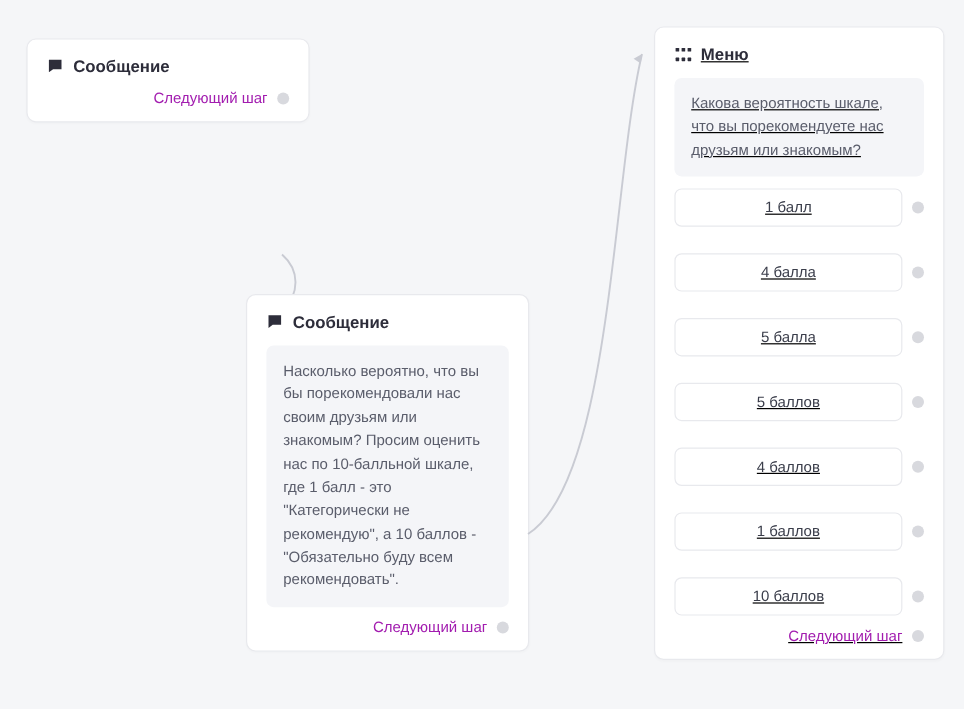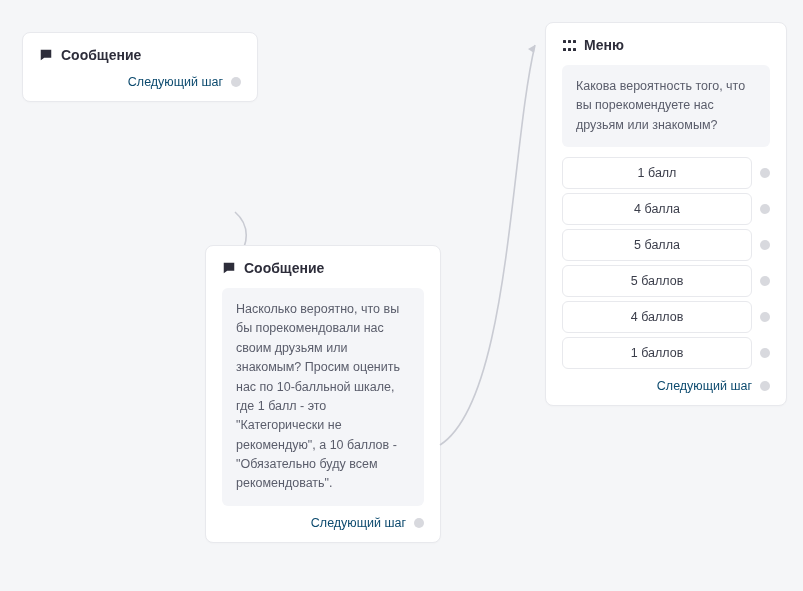--- a/index.html
+++ b/index.html
@@ -59,30 +59,30 @@
   line-height: 1.55;
   color: #5a5d6b;
 }
 .card-footer {
   display: flex;
   justify-content: flex-end;
   align-items: center;
   gap: 8px;
   margin-top: 10px;
   font-size: 12.5px;
-  color: #0c4a6e;
+  color: #a21caf;
 }
 .footer-dot, .conn-dot {
   width: 10px;
   height: 10px;
   border-radius: 50%;
   background: #d8d9de;
 }
-.menu-card { width: 242px; }
-.options { display: flex; flex-direction: column; gap: 4px; margin-top: 10px; justify-content: space-between; }
+.menu-card { width: 242px; text-decoration: underline; }
+.options { display: flex; flex-direction: column; gap: 22px; margin-top: 10px; justify-content: space-between; }
 .option-row { display: flex; align-items: center; gap: 8px; }
 .option-btn {
   flex: 1;
   background: #fff;
   border: 1px solid #e8e9ed;
   border-radius: 6px;
   padding: 8px 10px;
   font-size: 12.5px;
   color: #3a3d4a;
   text-align: center;
@@ -157,21 +157,21 @@
     <span class="icon-menu">
       <span></span>
         <span></span>
         <span></span>
         <span></span>
         <span></span>
         <span></span>
     </span>
     <span class="card-title">Меню</span>
   </div>
-  <div class="card-body">Какова вероятность того, что вы порекомендуете нас друзьям или знакомым?</div>
+  <div class="card-body">Какова вероятность шкале, что вы порекомендуете нас друзьям или знакомым?</div>
   <div class="options">
     <div class="option-row">
         <div class="option-btn">1 балл</div>
         <span class="conn-dot"></span>
       </div>
     <div class="option-row">
         <div class="option-btn">4 балла</div>
         <span class="conn-dot"></span>
       </div>
     <div class="option-row">
@@ -181,20 +181,24 @@
     <div class="option-row">
         <div class="option-btn">5 баллов</div>
         <span class="conn-dot"></span>
       </div>
     <div class="option-row">
         <div class="option-btn">4 баллов</div>
         <span class="conn-dot"></span>
       </div>
     <div class="option-row">
         <div class="option-btn">1 баллов</div>
+        <span class="conn-dot"></span>
+      </div>
+    <div class="option-row">
+        <div class="option-btn">10 баллов</div>
         <span class="conn-dot"></span>
       </div>
   </div>
   <div class="card-footer">
     <span>Следующий шаг</span>
     <span class="footer-dot"></span>
   </div>
 </div>
 
 </body></html>

